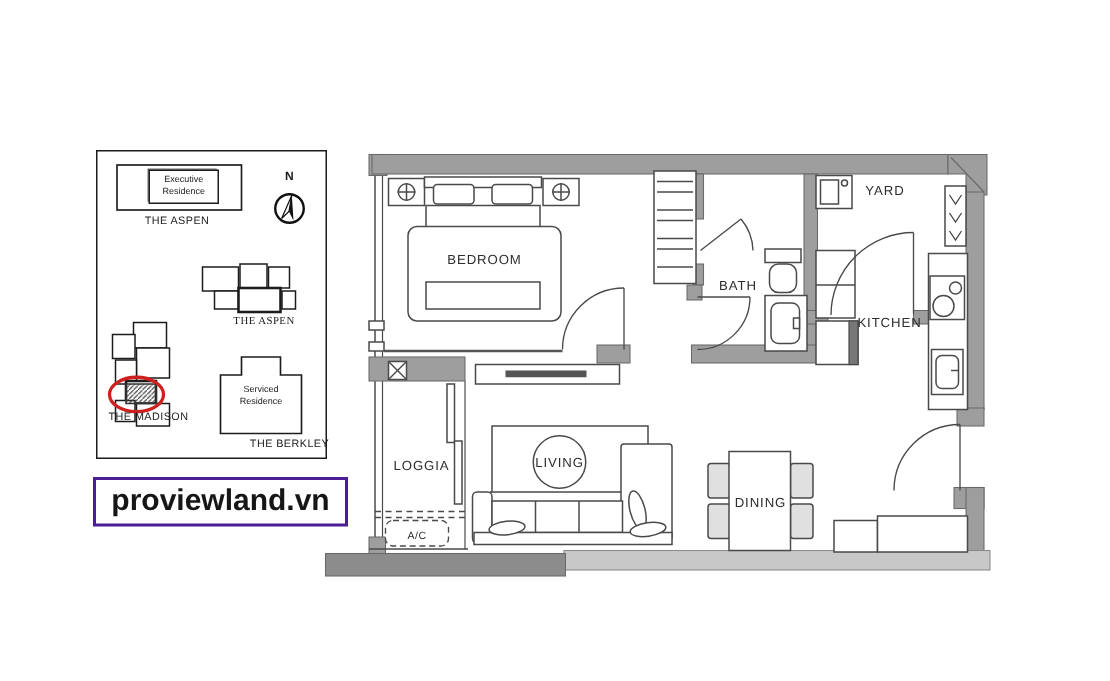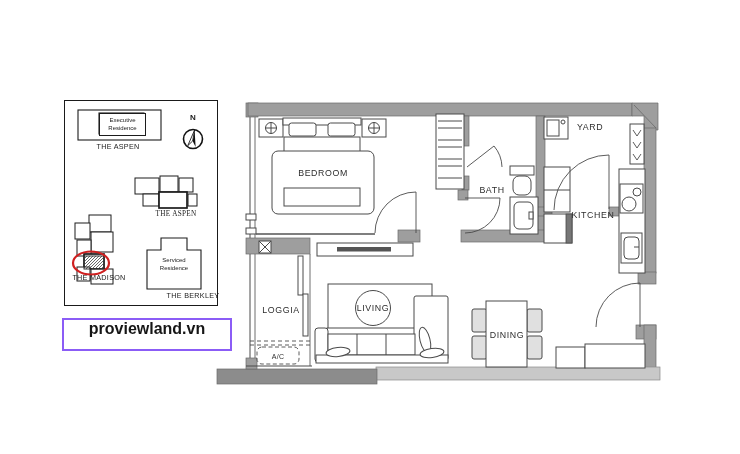--- a/index.html
+++ b/index.html
@@ -11,22 +11,22 @@
          border:1.5px solid #1a1a1a;background:#fff;}
   .inset svg{position:absolute;left:0;top:0;}
   .map-label{position:absolute;font-size:7.2px;letter-spacing:.3px;color:#1b1b1b;
              text-align:center;white-space:nowrap;}
   .res-box{position:absolute;display:flex;align-items:center;justify-content:center;
            text-align:center;font-size:6px;line-height:1.3;color:#1b1b1b;}
   .res-box.bordered{border:1px solid #1c1c1c;background:#fff;}
 
   
   .wm{position:absolute;left:62px;top:318px;width:166px;height:29px;
-      border:2px solid #8b5cf6;background:#fff;display:flex;align-items:flex-start;
-      justify-content:center;font-weight:bold;font-size:16px;color:#161616;}
+      border:2px solid #4c1d95;background:#fff;display:flex;align-items:center;
+      justify-content:center;font-weight:bold;font-size:20px;color:#161616;}
 
   
   .plan{position:absolute;left:210px;top:88px;}
   .wall{fill:#9e9e9e;stroke:#6a6a6a;stroke-width:.7;}
   .wall-dark{fill:#8c8c8c;stroke:#6a6a6a;stroke-width:.7;}
   .wall-light{fill:#c8c8c8;stroke:#8a8a8a;stroke-width:.7;}
   .furn{fill:#ffffff;stroke:#4a4a4a;stroke-width:1;}
   .thin{stroke:#4a4a4a;stroke-width:1;fill:none;}
   .thin2{stroke:#555;stroke-width:1.6;fill:none;}
   .door{stroke:#4a4a4a;stroke-width:.9;fill:none;}

